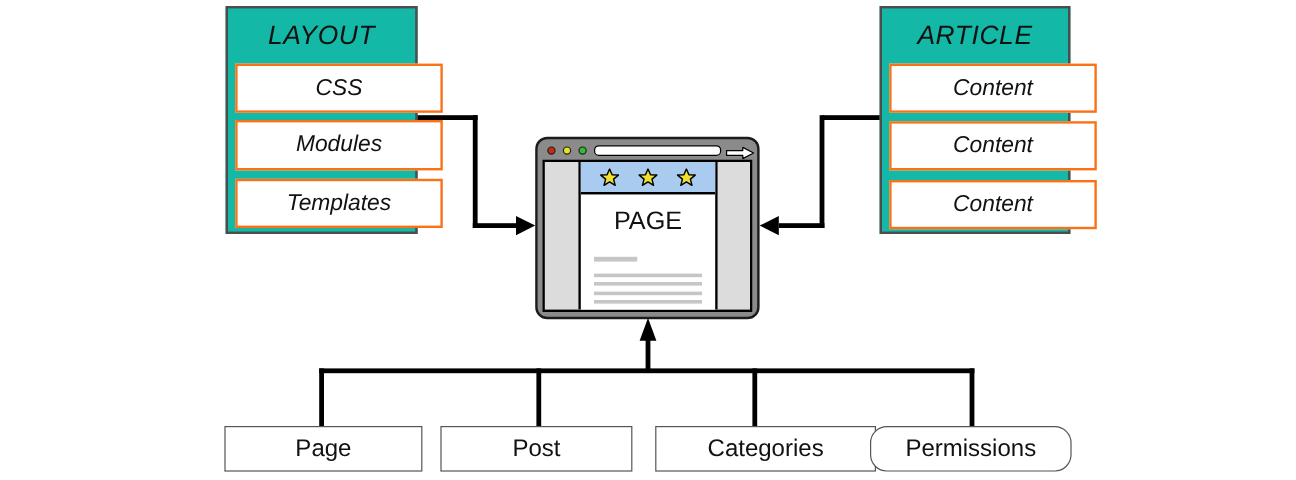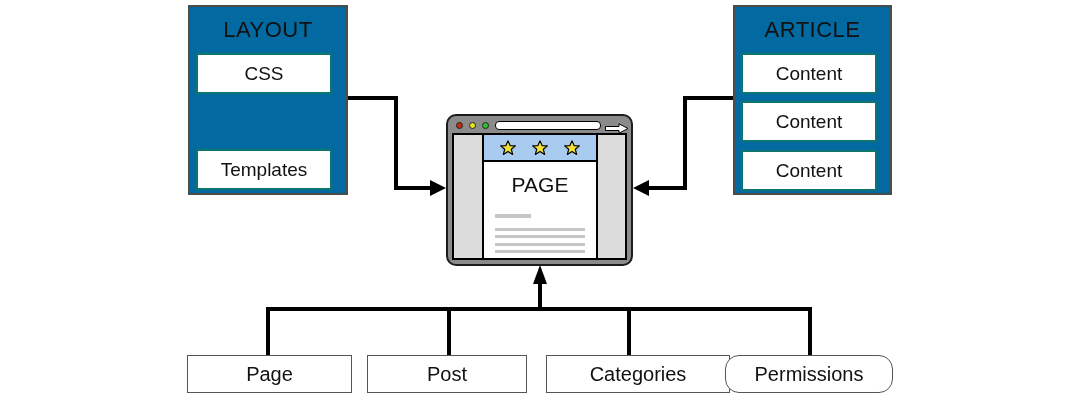--- a/index.html
+++ b/index.html
@@ -2,30 +2,30 @@
 <html><head>
 <meta charset="utf-8">
 <style>
   html,body{margin:0;padding:0;background:#ffffff;}
   .canvas{
     position:relative;width:1080px;height:400px;background:#ffffff;overflow:hidden;
     font-family:"Liberation Sans", sans-serif;color:#111;
   }
   
   .panel{
-    position:absolute;top:5px;height:190px;background:#0369a1;
-    border:2px solid #4d4d4d;box-sizing:border-box;
+    position:absolute;top:5px;height:190px;background:#14b8a6;
+    border:2px solid #4d4d4d;box-sizing:border-box;font-style:italic;
   }
   .panel-title{
     position:absolute;left:0;top:10px;width:100%;text-align:center;
     font-size:22px;font-weight:500;letter-spacing:0.5px;color:#111;
   }
   .panel-item{
-    position:absolute;left:6px;width:136px;height:41px;background:#ffffff;
-    border:2px solid #0f766e;box-sizing:border-box;
+    position:absolute;left:6px;width:173px;height:41px;background:#ffffff;
+    border:2px solid #f97316;box-sizing:border-box;
     display:flex;align-items:center;justify-content:center;
     font-size:19px;color:#111;
   }
   
   .browser{
     position:absolute;left:446px;top:114px;width:187px;height:152px;
     background:#8b8b8b;border:2px solid #1c1c1c;border-radius:10px;box-sizing:border-box;
   }
   .titlebar{position:absolute;left:0;top:0;width:100%;height:19px;}
   .dot{position:absolute;top:6px;width:7px;height:7px;border-radius:50%;border:1px solid #222;box-sizing:border-box;}
@@ -76,20 +76,21 @@
   .head-up{border-bottom:19px solid #000;border-left:7px solid transparent;border-right:7px solid transparent;}
 </style>
 </head>
 <body>
 
 <div class="canvas">
 
   <div class="panel" style="left:188px;width:160px;">
     <div class="panel-title">LAYOUT</div>
     <div class="panel-item" style="top:46px;">CSS</div>
+    <div class="panel-item" style="top:93px;height:42px;">Modules</div>
     <div class="panel-item" style="top:142px;">Templates</div>
   </div>
 
   <div class="panel" style="left:733px;width:159px;">
     <div class="panel-title">ARTICLE</div>
     <div class="panel-item" style="top:46px;">Content</div>
     <div class="panel-item" style="top:94px;">Content</div>
     <div class="panel-item" style="top:143px;">Content</div>
   </div>
 

